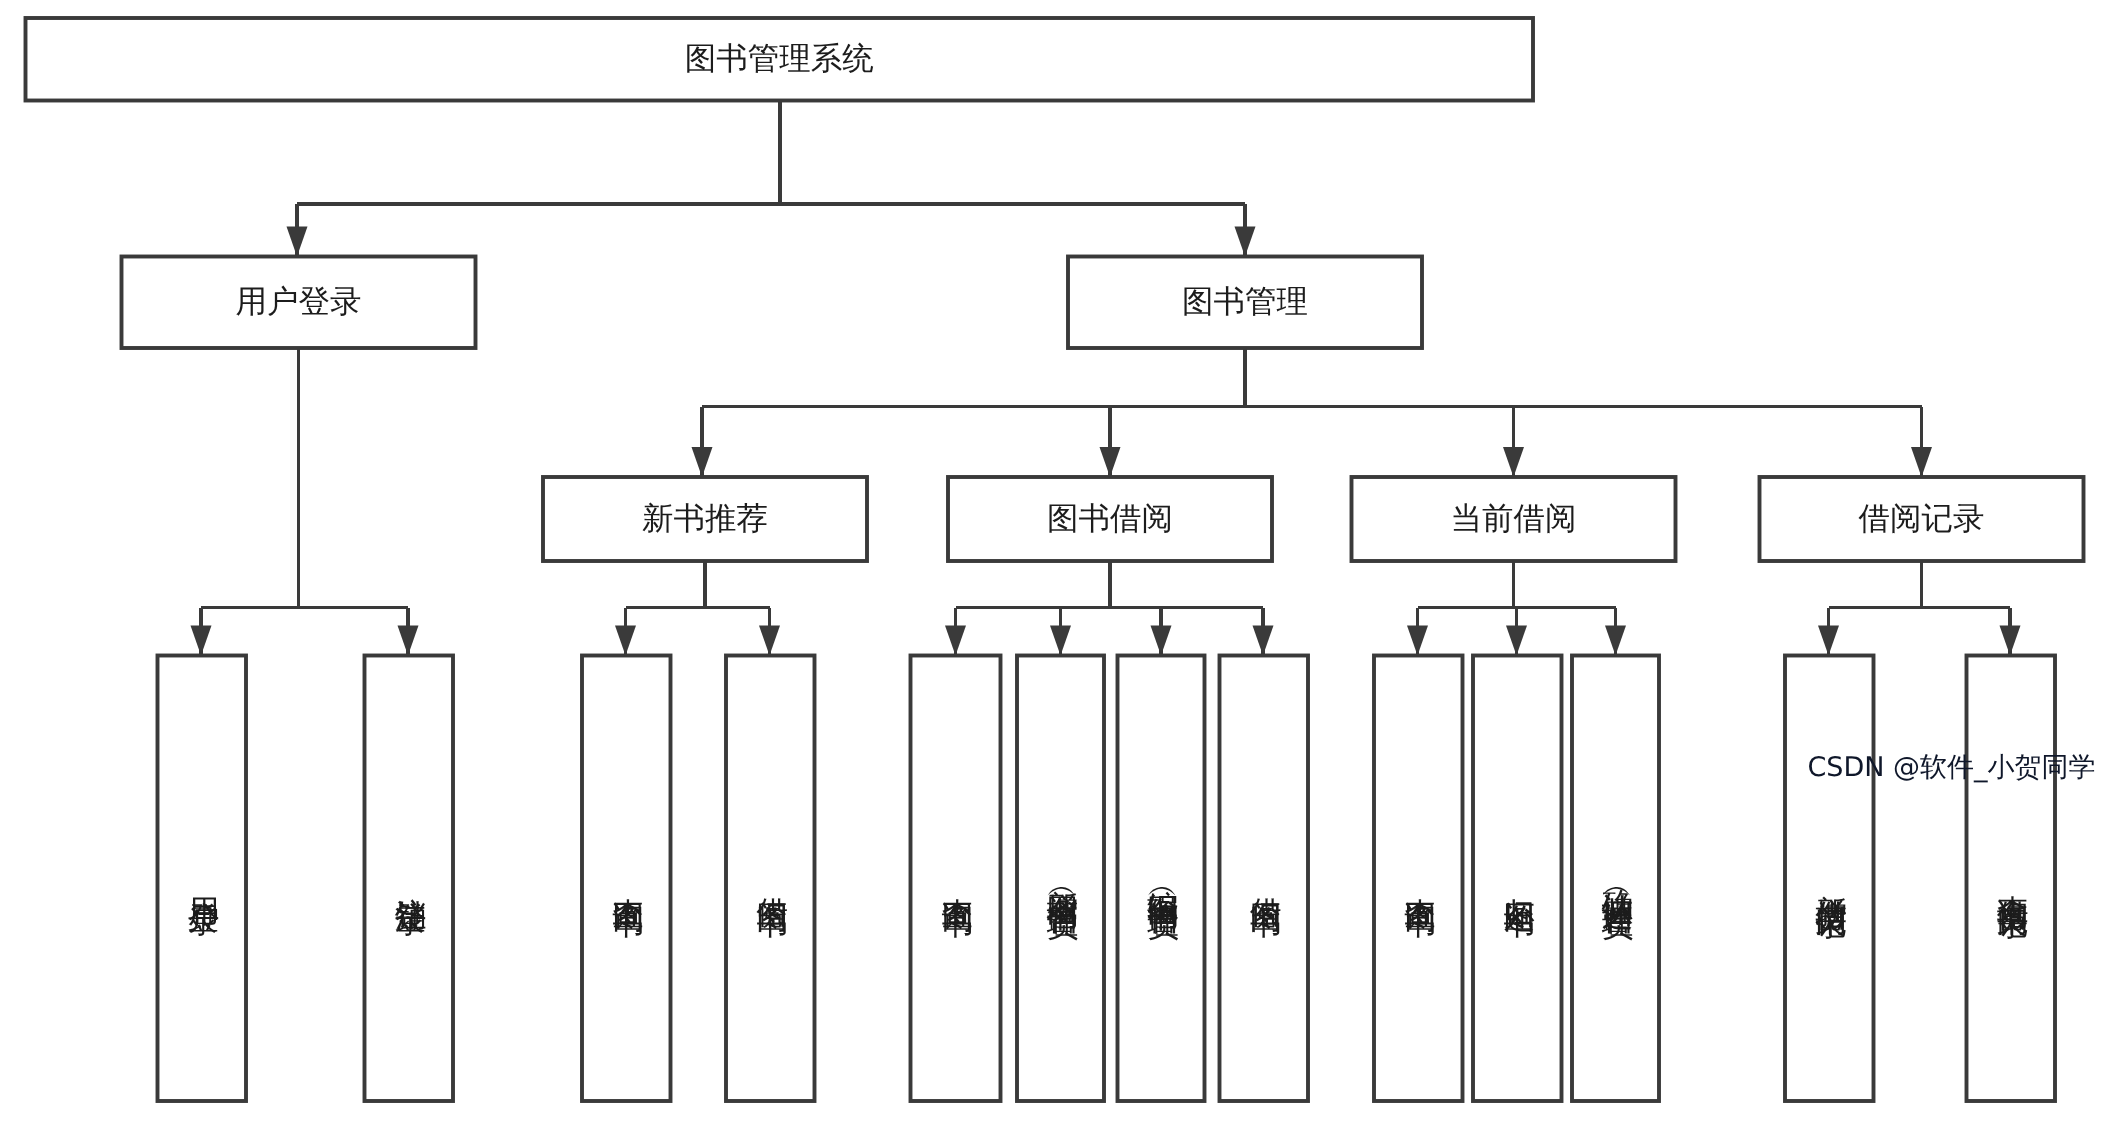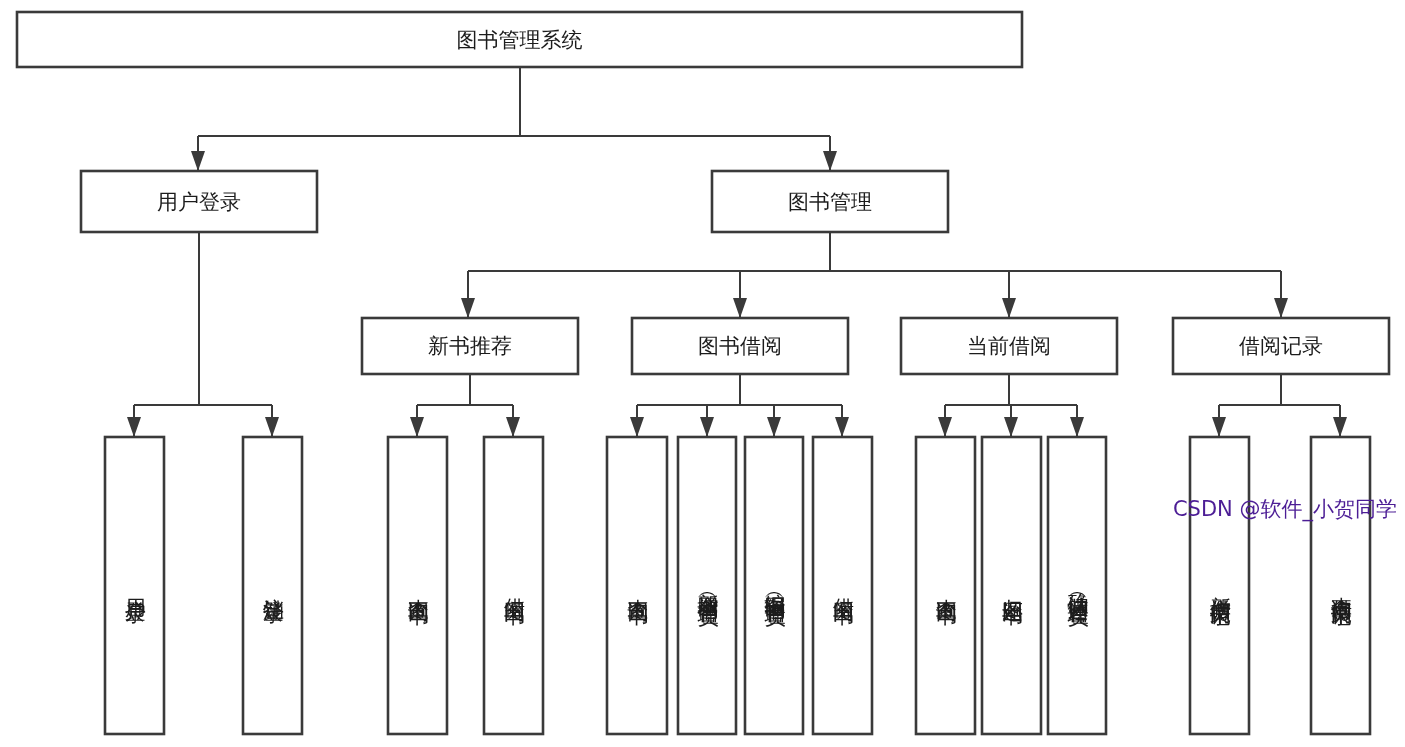--- a/index.html
+++ b/index.html
@@ -58,22 +58,22 @@
     text-orientation: upright;
     letter-spacing: 2px;
     dominant-baseline: middle;
     text-anchor: middle;
   }
   .watermark-text {
     position: absolute;
     right: 8px;
     bottom: 6px;
     font-family: "DejaVu Sans", "Liberation Sans", sans-serif;
-    font-size: 21px;
-    color: #4c1d95;
+    font-size: 18px;
+    color: #0f172a;
     white-space: nowrap;
     user-select: none;
   }
 </style>
 </head>
 <body>
 
 <div id="diagram-root">
 
   <svg id="diagram-canvas" viewBox="0 0 1405 747">

